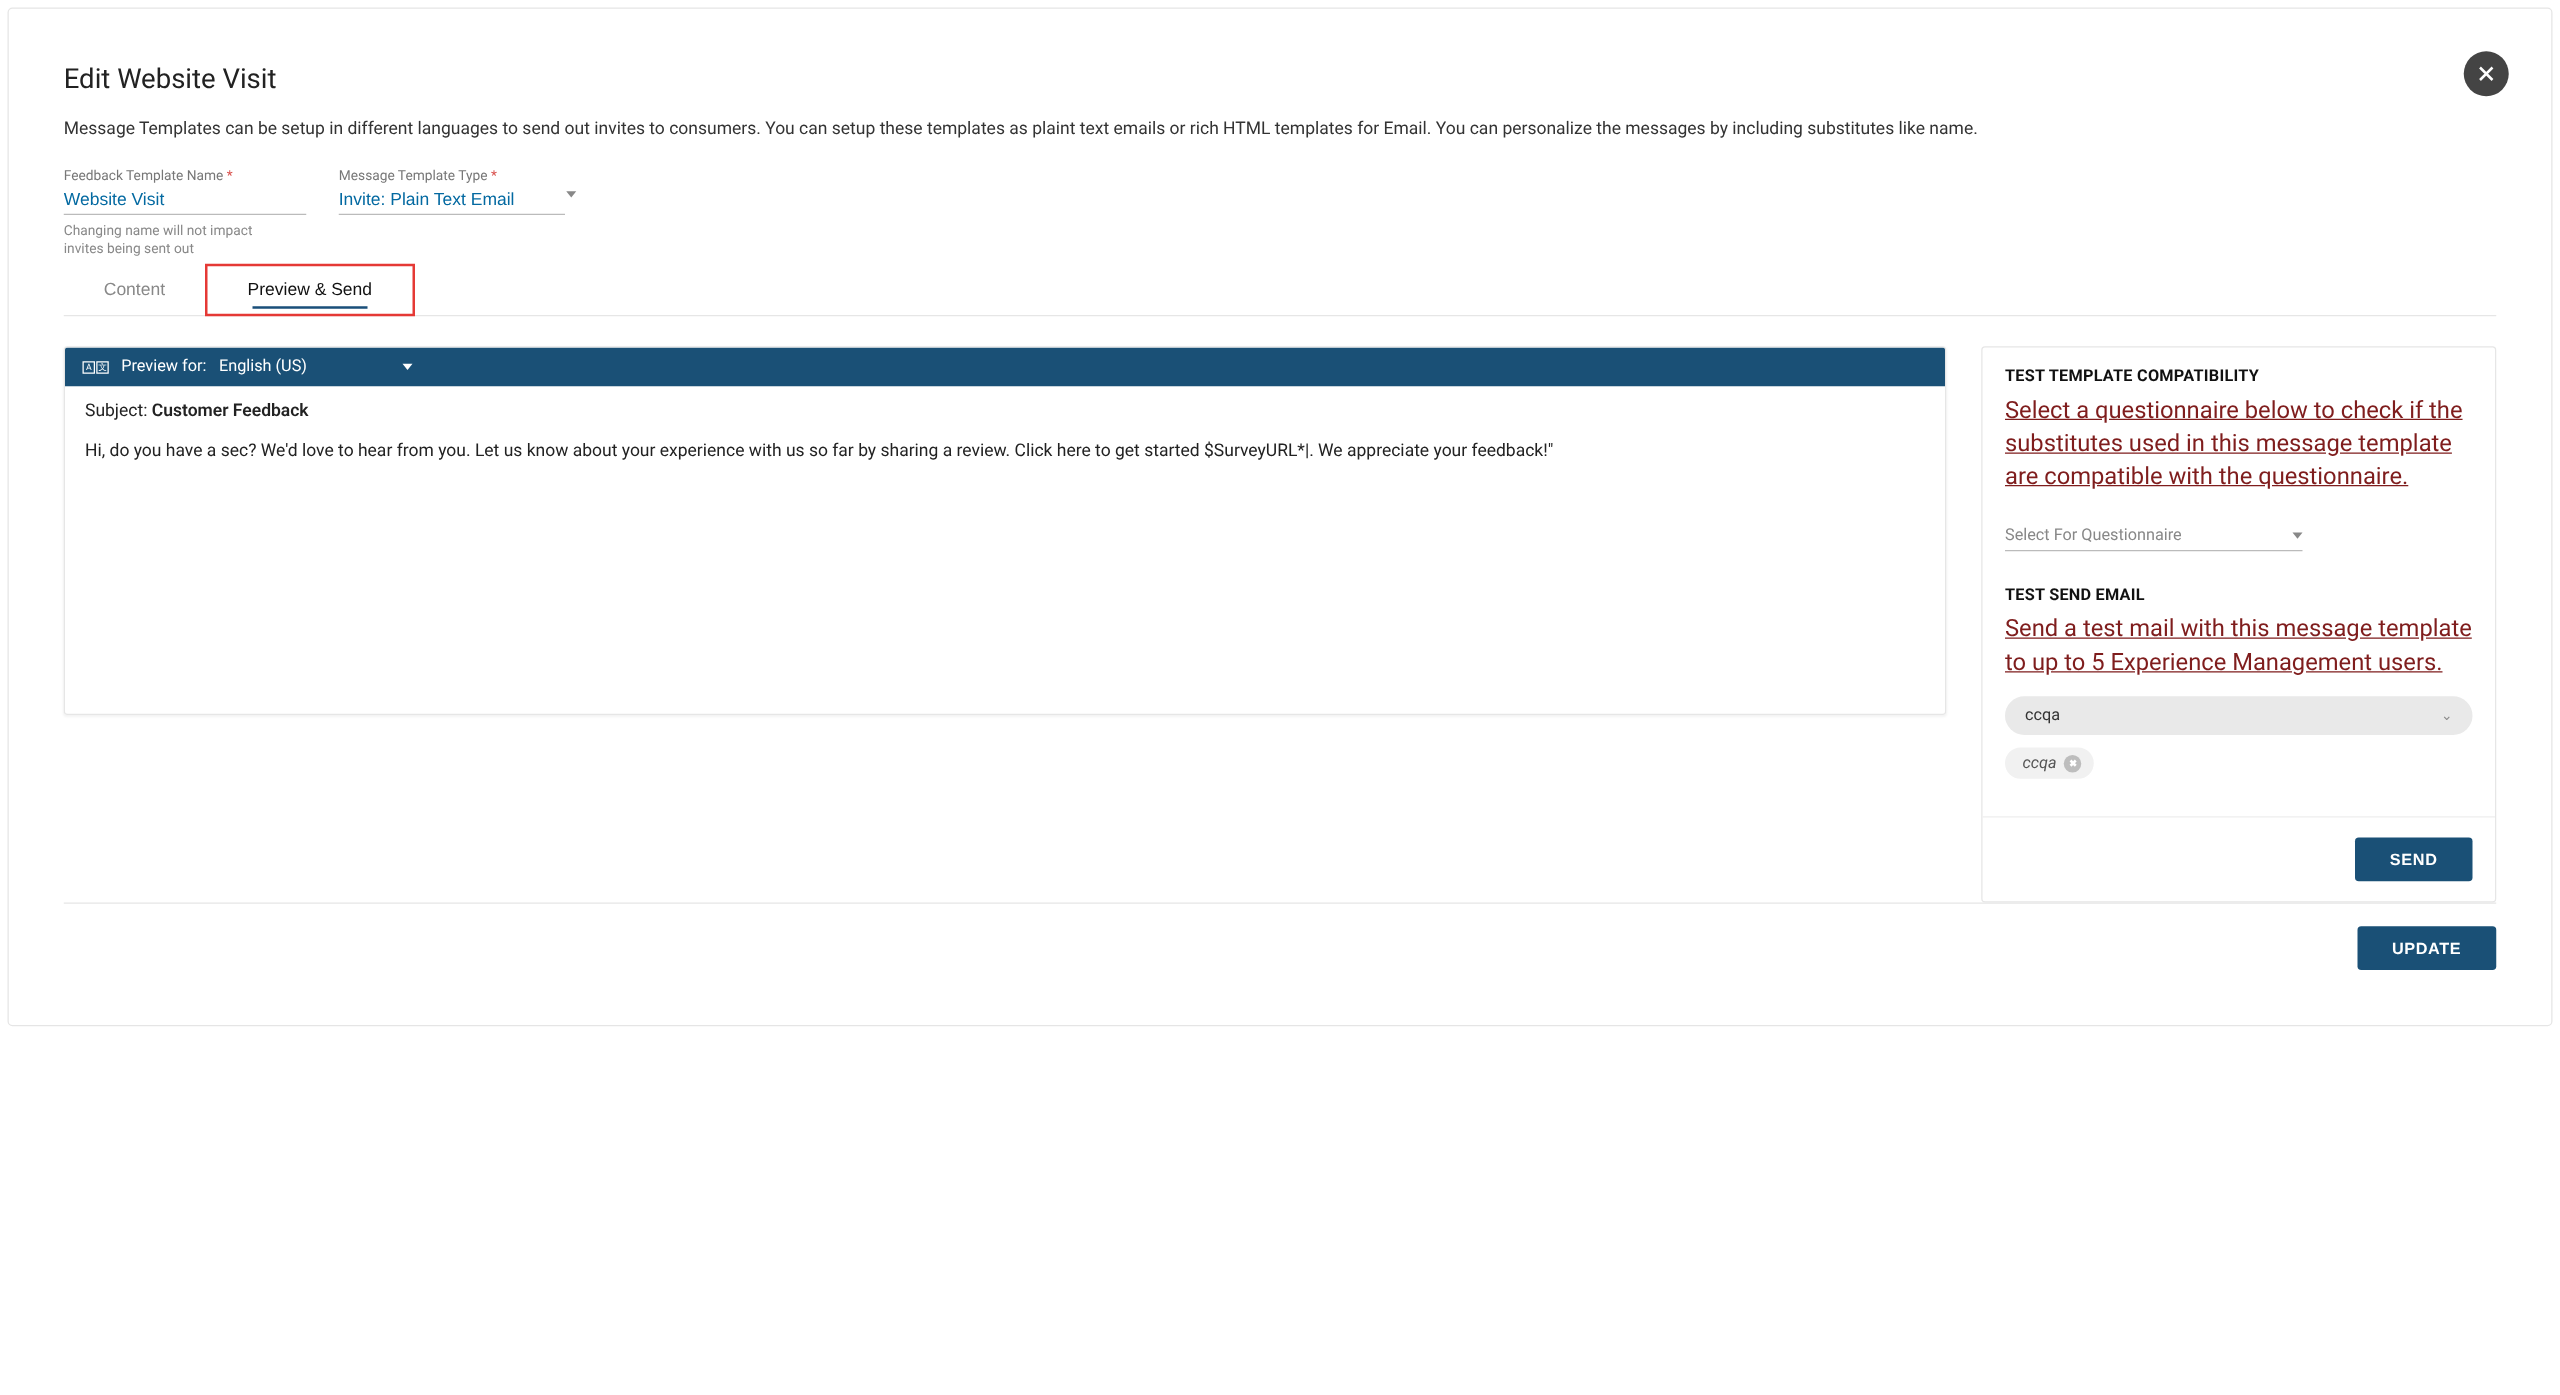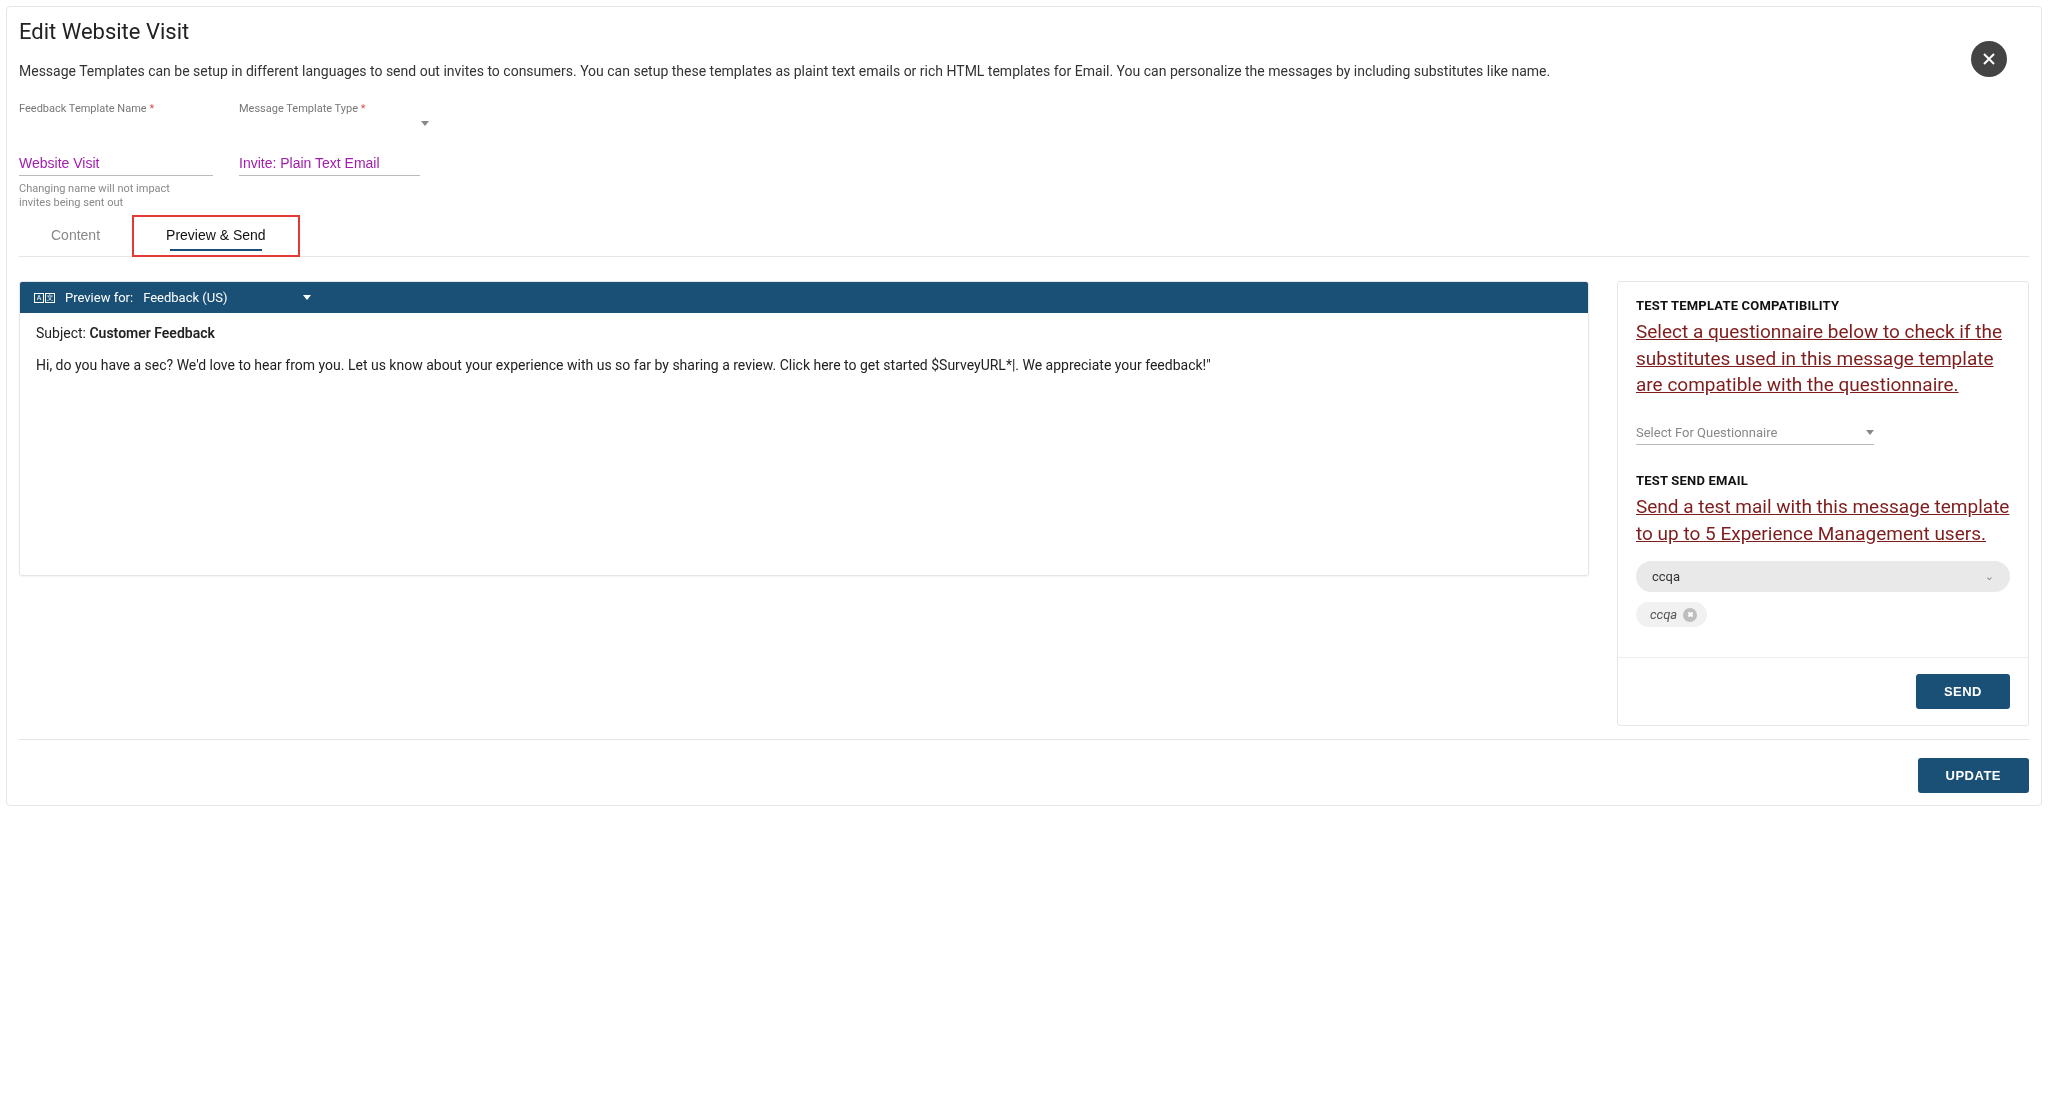--- a/index.html
+++ b/index.html
@@ -5,21 +5,21 @@
   * { box-sizing: border-box; margin: 0; padding: 0; }
   body {
     font-family: "Segoe UI", Roboto, "Helvetica Neue", Arial, sans-serif;
     color: #333;
     background: #fff;
     padding: 6px;
   }
   .modal {
     border: 1px solid #e5e5e5;
     border-radius: 4px;
-    padding: 12px;
+    padding: 44px;
     position: relative;
     min-height: 800px;
     display: flex;
     flex-direction: column;
   }
   .close-btn {
     position: absolute;
     top: 34px;
     right: 34px;
     width: 36px;
@@ -62,22 +62,21 @@
     margin-bottom: 2px;
   }
   .req { color: #d9534f; }
   .text-input {
     border: none;
     border-bottom: 1px solid #bbb;
     font-size: 14px;
     padding: 2px 0 4px 0;
     outline: none;
     background: transparent;
-    color: #a21caf;
-    margin-top: 36px;
+    color: #0369a1;
   }
   .select-wrap {
     position: relative;
   }
   .select-wrap .caret {
     position: absolute;
     right: 2px;
     top: 4px;
     width: 10px;
     height: 10px;
@@ -337,21 +336,21 @@
   <div class="content-row">
 
     <div class="preview-panel">
       <div class="preview-header">
         <span class="lang-icon">
           <span>A</span>
             <span>文</span>
         </span>
         <span>Preview for:</span>
         <span class="lang-select">
-          <span>Feedback (US)</span>
+          <span>English (US)</span>
           <span class="down-caret"></span>
         </span>
       </div>
       <div class="preview-body">
         <div class="subject-line">
           <span class="label">Subject:</span>
           <span>Customer Feedback</span>
         </div>
         <div class="body-text">Hi, do you have a sec? We'd love to hear from you. Let us know about your experience with us so far by sharing a review. Click here to get started $SurveyURL*|. We appreciate your feedback!"</div>
       </div>

